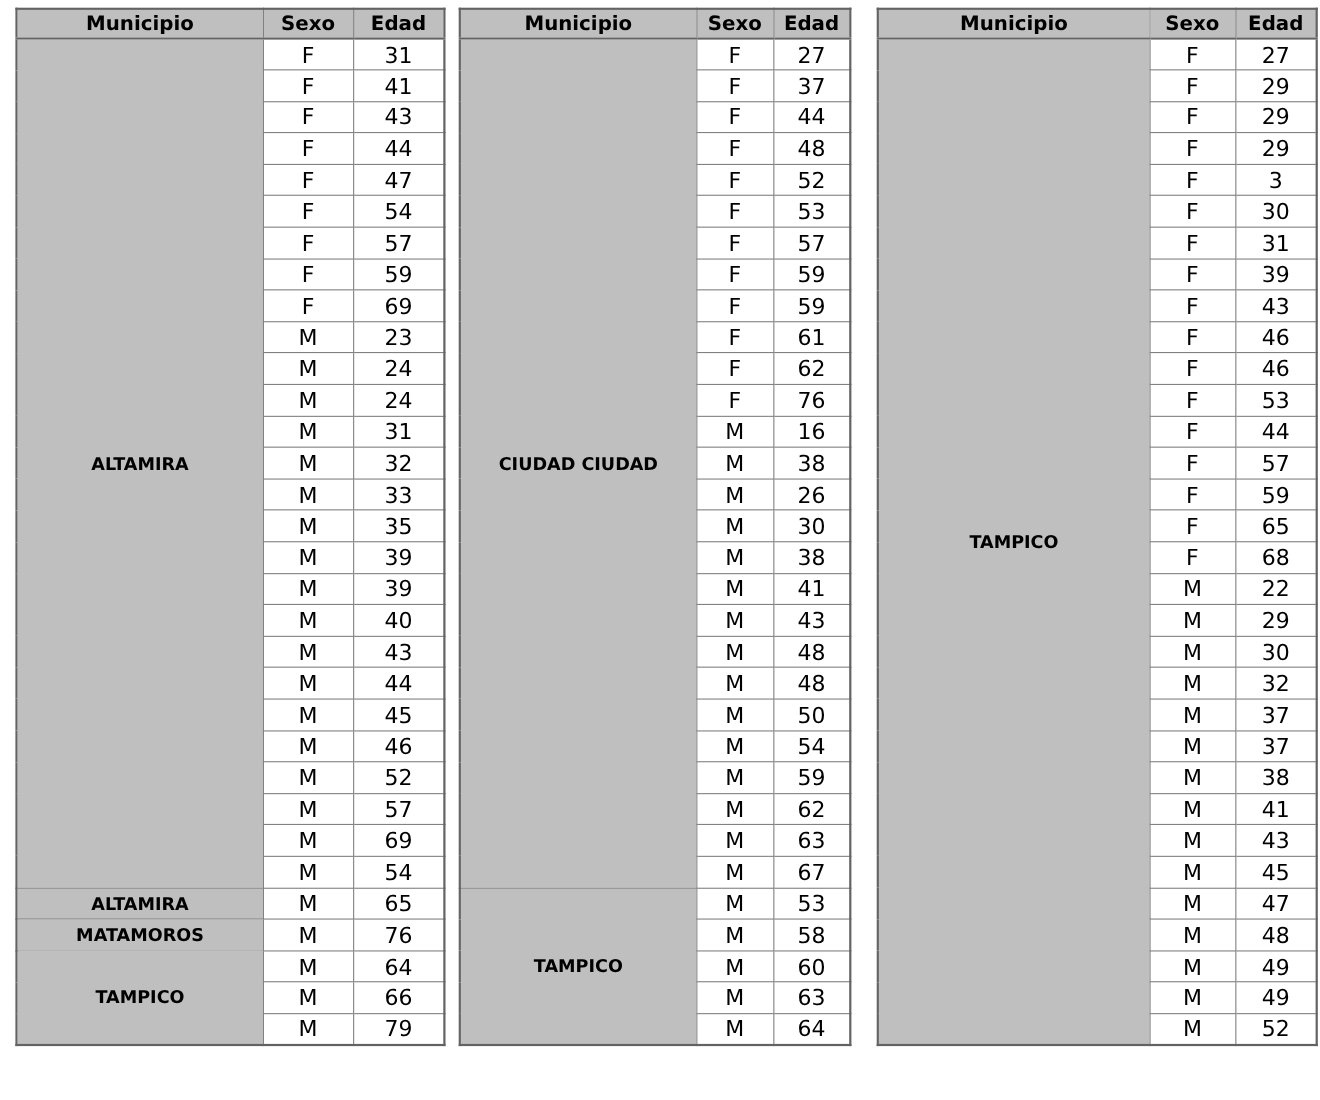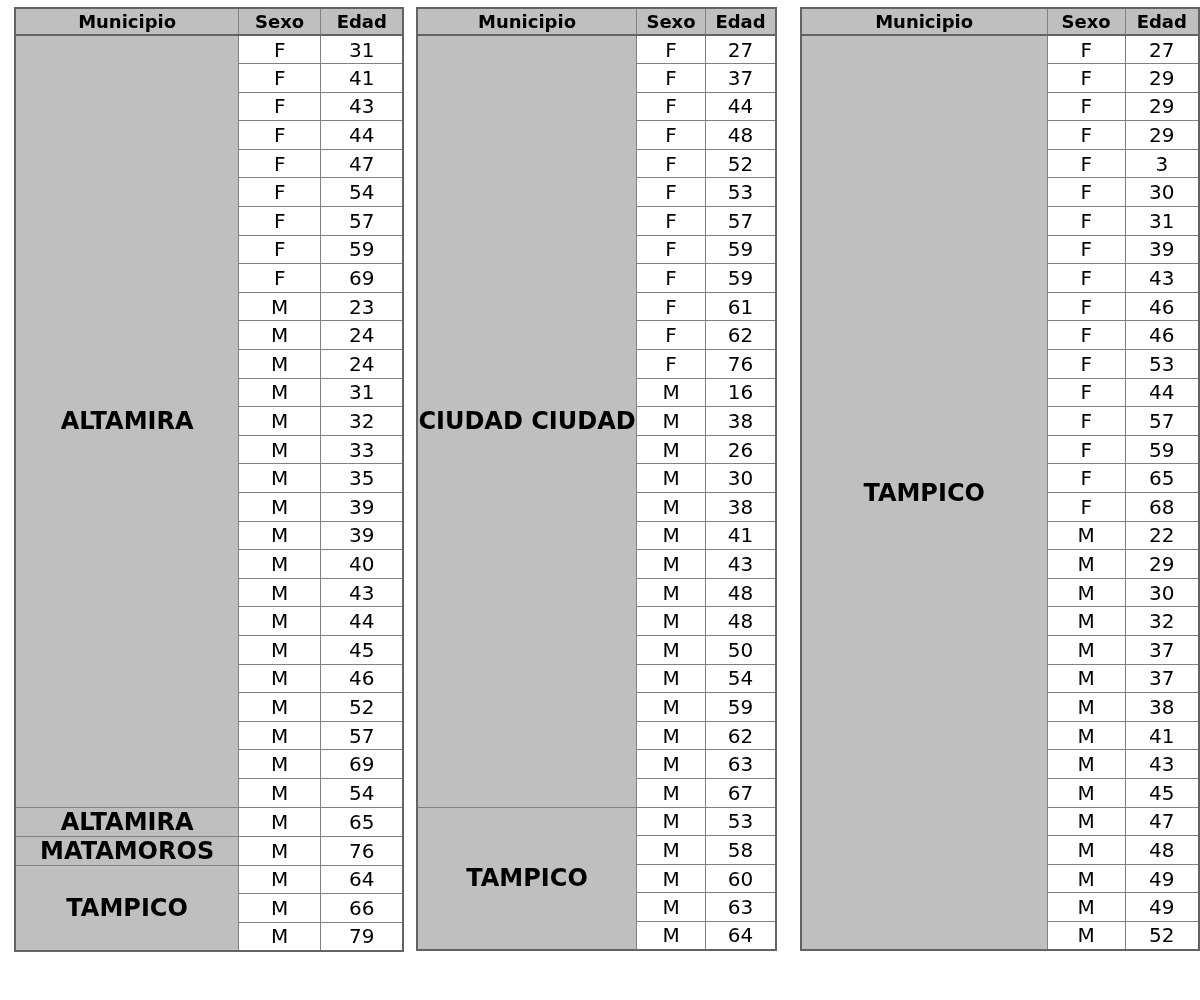--- a/index.html
+++ b/index.html
@@ -30,21 +30,21 @@
     overflow:hidden;white-space:nowrap;
   }
   .data-table thead th{
     background:var(--header-fill);
     font-weight:bold;font-size:18px;height:27px;
     border-bottom:2px solid var(--outer-line);
   }
   .data-table td{height:28.6px;font-size:20px;background:var(--cell-fill);}
   .data-table td.muni{
     background:var(--group-fill);
-    font-weight:bold;font-size:24px;margin-left:40px;
+    font-weight:bold;font-size:16px;margin-left:40px;
   }
 </style>
 </head>
 <body>
 
 <div class="page">
   <div class="tables-row">
 
     <table class="data-table t1">
       <colgroup>

